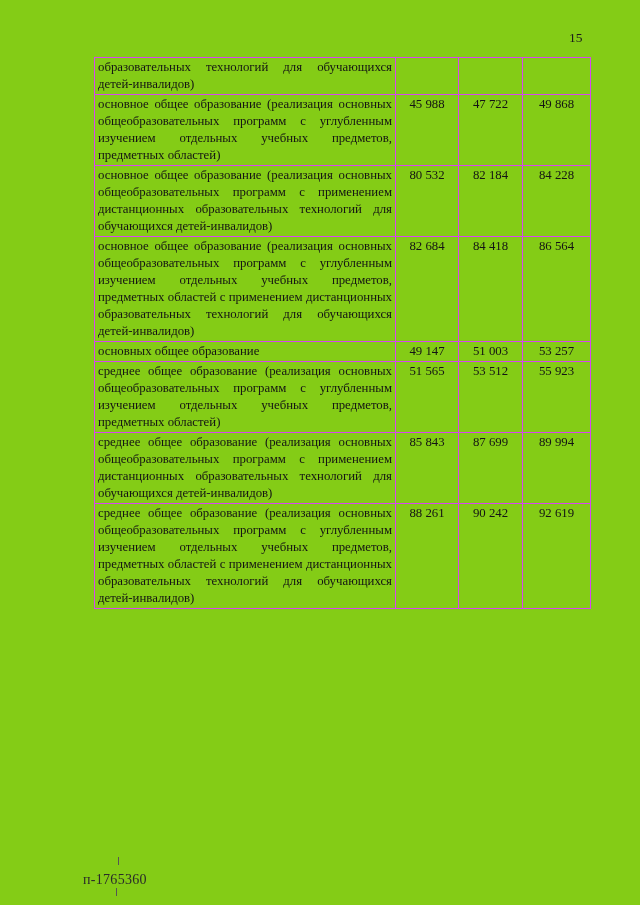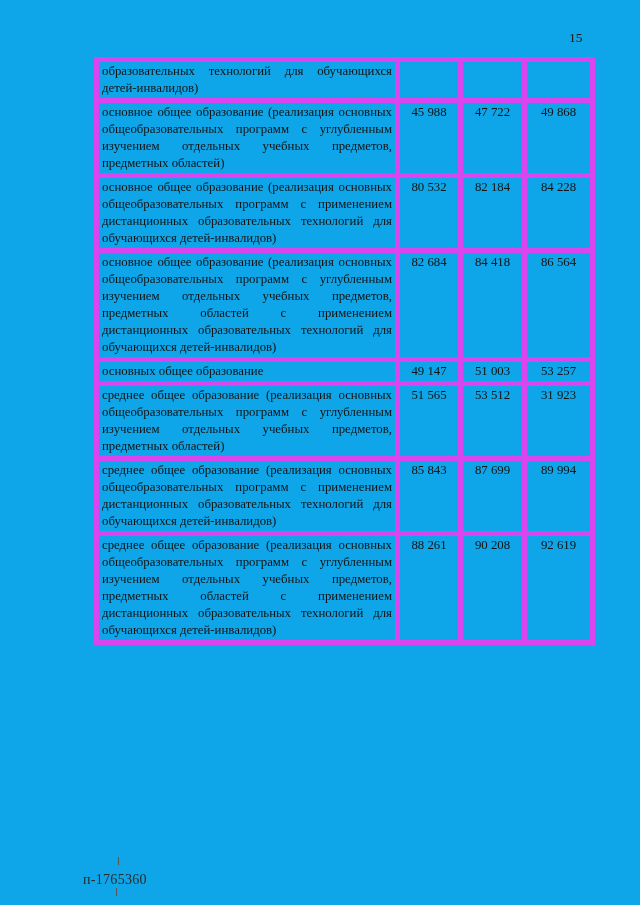--- a/index.html
+++ b/index.html
@@ -4,42 +4,42 @@
 <style>
   html, body {
     margin: 0;
     padding: 0;
     background: #ffffff;
   }
   .page {
     position: relative;
     width: 640px;
     height: 905px;
-    background: #0ea5e9;
+    background: #84cc16;
     font-family: "Liberation Serif", "DejaVu Serif", serif;
     color: #161616;
     overflow: hidden;
   }
   .page-number {
     position: absolute;
     top: 30px;
     left: 569px;
     font-size: 13.5px;
     color: #1c1c1c;
   }
   table.doc-table {
     position: absolute;
     top: 57px;
     left: 94px;
     width: 496px;
     border-collapse: collapse;
     table-layout: fixed;
   }
   table.doc-table td {
-    border: 5px solid #d946ef;
+    border: 1px solid #d946ef;
     vertical-align: top;
     font-size: 12.8px;
     line-height: 17px;
     padding: 1px 3px 1px 3px;
     color: #141414;
     margin-top: 15px;
   }
   td.lbl {
     text-align: justify;
     text-align-last: left;
@@ -109,32 +109,32 @@
       <tr>
         <td class="lbl">основных общее образование</td>
         <td class="num">49 147</td>
         <td class="num">51 003</td>
         <td class="num">53 257</td>
       </tr>
       <tr>
         <td class="lbl">среднее общее образование (реализация основных общеобразовательных программ с углубленным изучением отдельных учебных предметов, предметных областей)</td>
         <td class="num">51 565</td>
         <td class="num">53 512</td>
-        <td class="num">31 923</td>
+        <td class="num">55 923</td>
       </tr>
       <tr>
         <td class="lbl">среднее общее образование (реализация основных общеобразовательных программ с применением дистанционных образовательных технологий для обучающихся детей-инвалидов)</td>
         <td class="num">85 843</td>
         <td class="num">87 699</td>
         <td class="num">89 994</td>
       </tr>
       <tr>
         <td class="lbl">среднее общее образование (реализация основных общеобразовательных программ с углубленным изучением отдельных учебных предметов, предметных областей с применением дистанционных образовательных технологий для обучающихся детей-инвалидов)</td>
         <td class="num">88 261</td>
-        <td class="num">90 208</td>
+        <td class="num">90 242</td>
         <td class="num">92 619</td>
       </tr>
     </tbody>
   </table>
 
   <div class="reg-mark top"></div>
   <div class="footer-code">п-1765360</div>
   <div class="reg-mark bottom"></div>
 
 </div>

